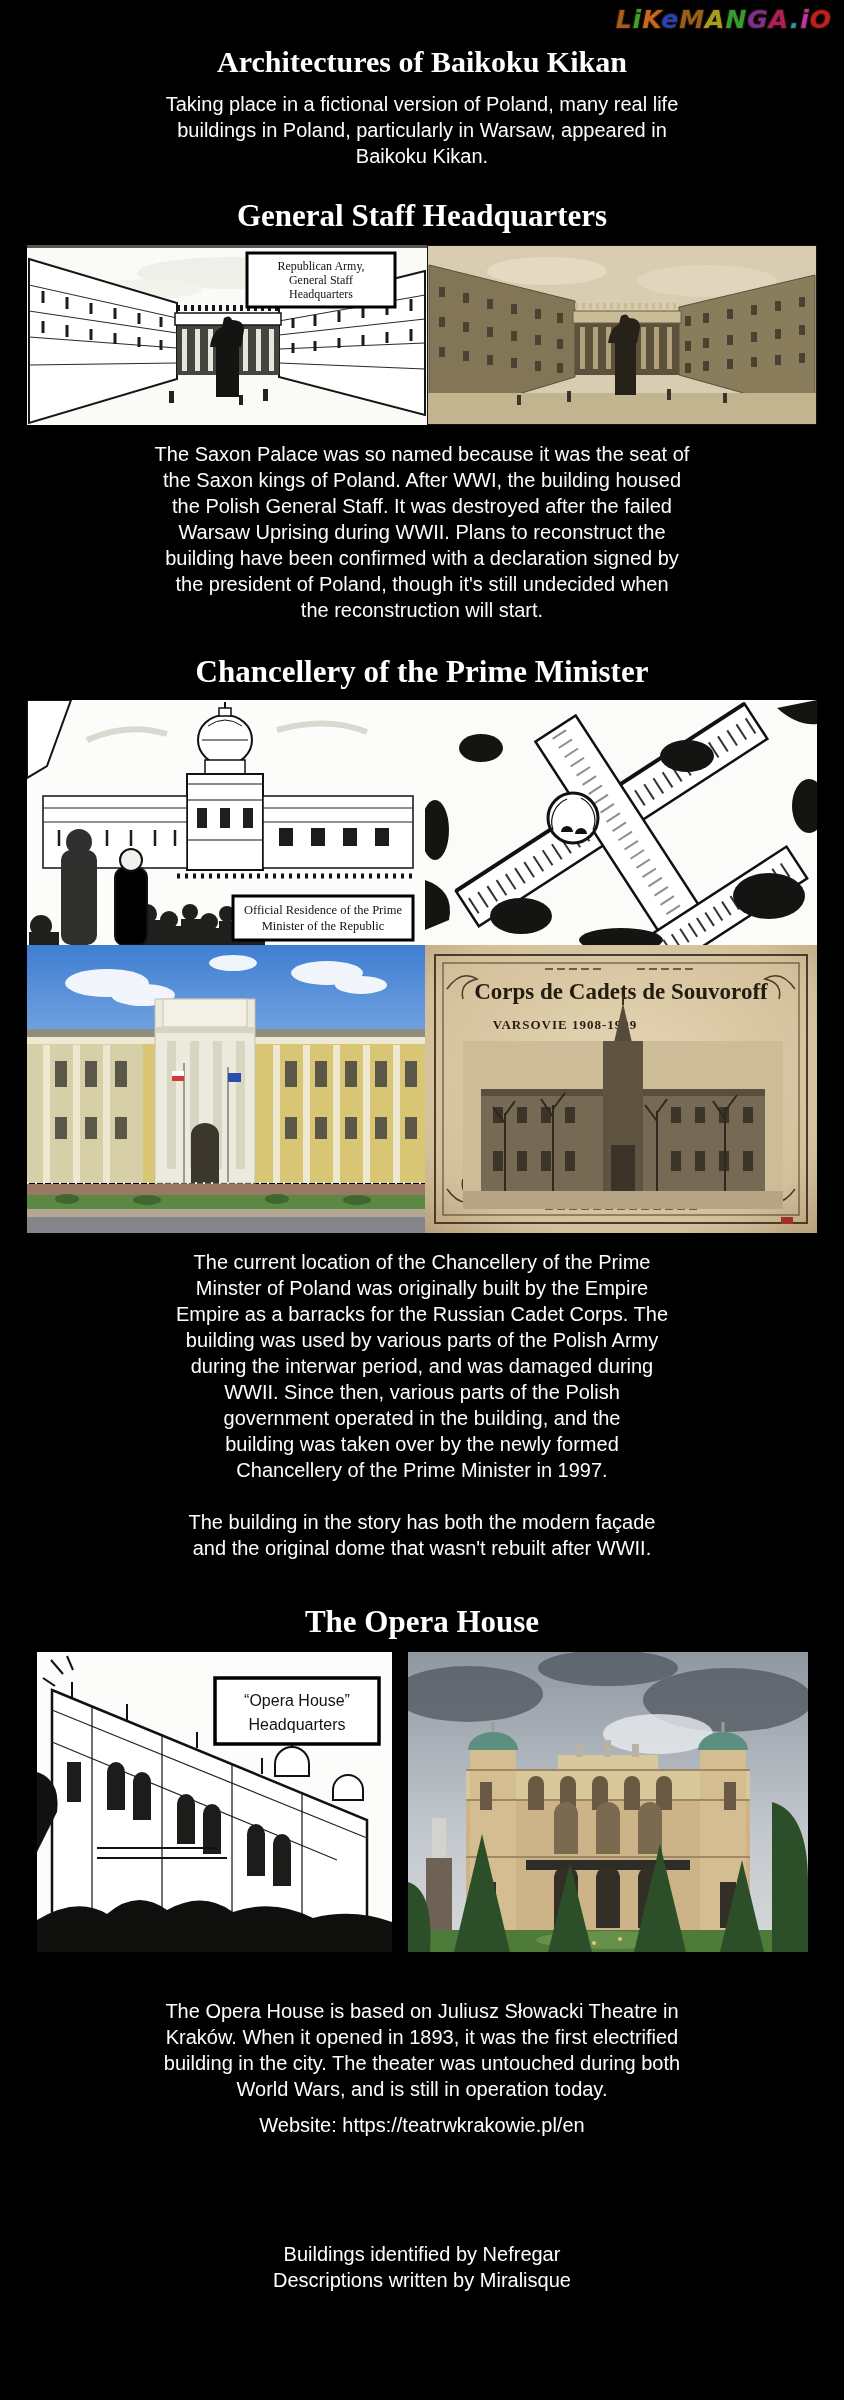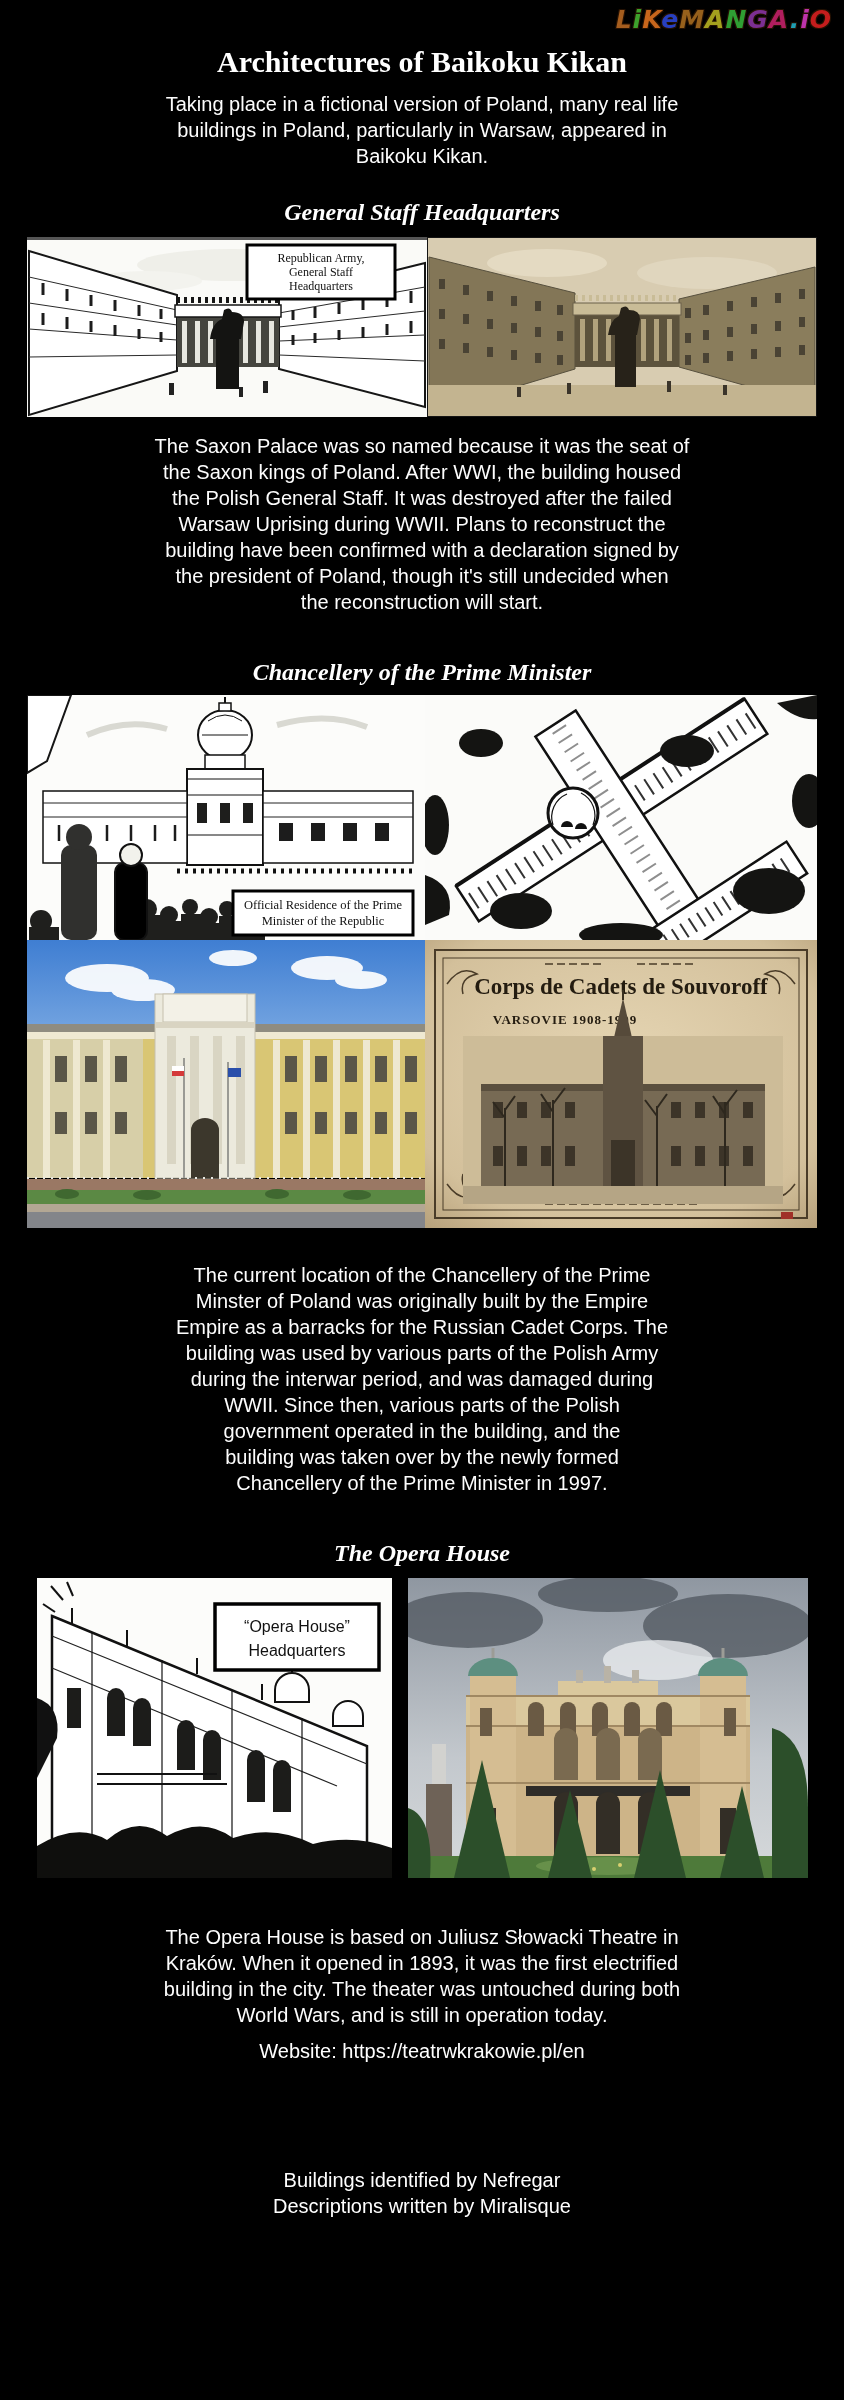--- a/index.html
+++ b/index.html
@@ -14,36 +14,36 @@
     display:inline-block;font-family:"DejaVu Sans", sans-serif;
     font-weight:bold;font-style:italic;font-size:25px;letter-spacing:1px;
     text-shadow:1px 1px 0 #241103,-1px -1px 0 #241103,1px -1px 0 #241103,-1px 1px 0 #241103;
   }
   
   h1,h2{
     font-family:"Liberation Serif", serif;font-weight:bold;color:#fff;
     text-align:center;margin:0;line-height:1.25;
   }
   h1{font-size:30px;margin-top:6px;}
-  h2{font-size:24px;font-style:italic;}
+  h2{font-size:31px;}
   
   .body{text-align:center;font-size:20px;line-height:26px;color:#fdfdfd;}
   .ln{white-space:nowrap;}
   .intro{margin:10px auto 8px;}
   
   .img-row{display:flex;justify-content:center;align-items:flex-end;}
   .img-row svg{display:block;}
   .grid{display:grid;grid-template-columns:398px 392px;justify-content:center;}
   .grid svg{display:block;}
   #s1 h2{margin-top:28px;}
   #s1 .img-row{margin-top:10px;}
   #s1 .body{margin-top:16px;}
-  #s2 h2{margin-top:42px;text-align:center;}
+  #s2 h2{margin-top:30px;text-align:center;}
   #s2 .grid{margin-top:8px;}
-  #s2 .body.p1{margin-top:34px;}
+  #s2 .body.p1{margin-top:16px;}
   #s2 .body.p2{margin-top:26px;}
   #s3 h2{margin-top:42px;}
   #s3 .img-row{margin-top:10px;gap:16px;}
   #s3 .body{margin-top:46px;}
   .website{margin-top:12px;text-align:center;font-size:20px;}
   .credits{margin-top:104px;text-align:center;font-size:20px;line-height:26px;}
 </style>
 </head>
 <body>
 
@@ -455,20 +455,24 @@
       <div class="ln">The current location of the Chancellery of the Prime</div>
       <div class="ln">Minster of Poland was originally built by the Empire</div>
       <div class="ln">Empire as a barracks for the Russian Cadet Corps. The</div>
       <div class="ln">building was used by various parts of the Polish Army</div>
       <div class="ln">during the interwar period, and was damaged during</div>
       <div class="ln">WWII. Since then, various parts of the Polish</div>
       <div class="ln">government operated in the building, and the</div>
       <div class="ln">building was taken over by the newly formed</div>
       <div class="ln">Chancellery of the Prime Minister in 1997.</div>
     </div>
+    <div class="body p2">
+      <div class="ln">The building in the story has both the modern façade</div>
+      <div class="ln">and the original dome that wasn't rebuilt after WWII.</div>
+    </div>
   </section>
 
   <section id="s3">
     <h2>The Opera House</h2>
 
     <div class="img-row">
 
       <svg width="355" height="300" viewBox="0 0 355 300">
         <rect width="355" height="300" fill="#fcfcfa"></rect>
         <g stroke="#111" stroke-width="2">

